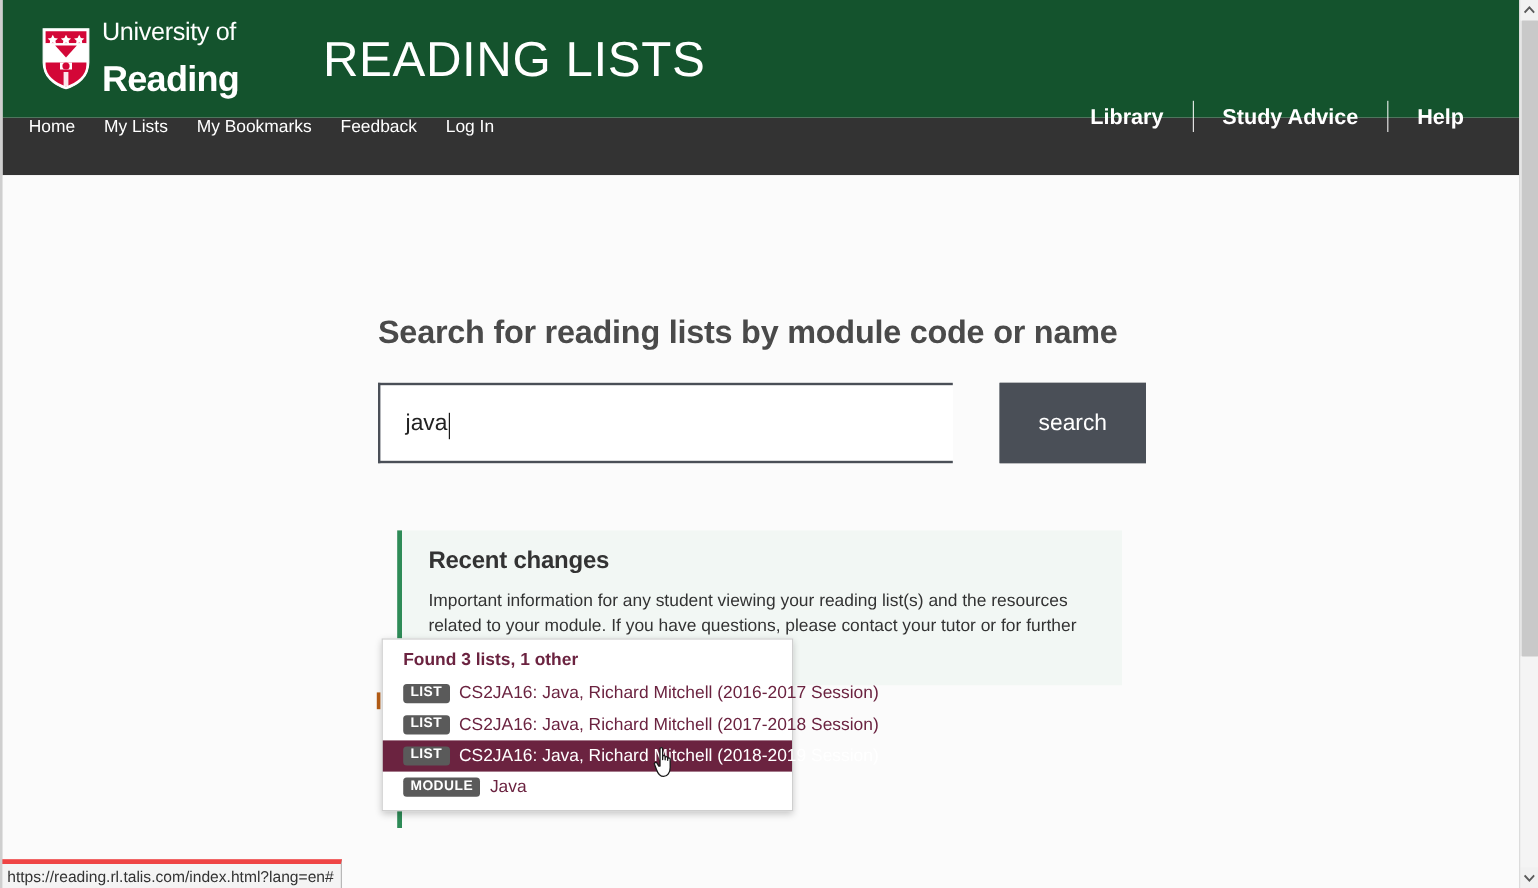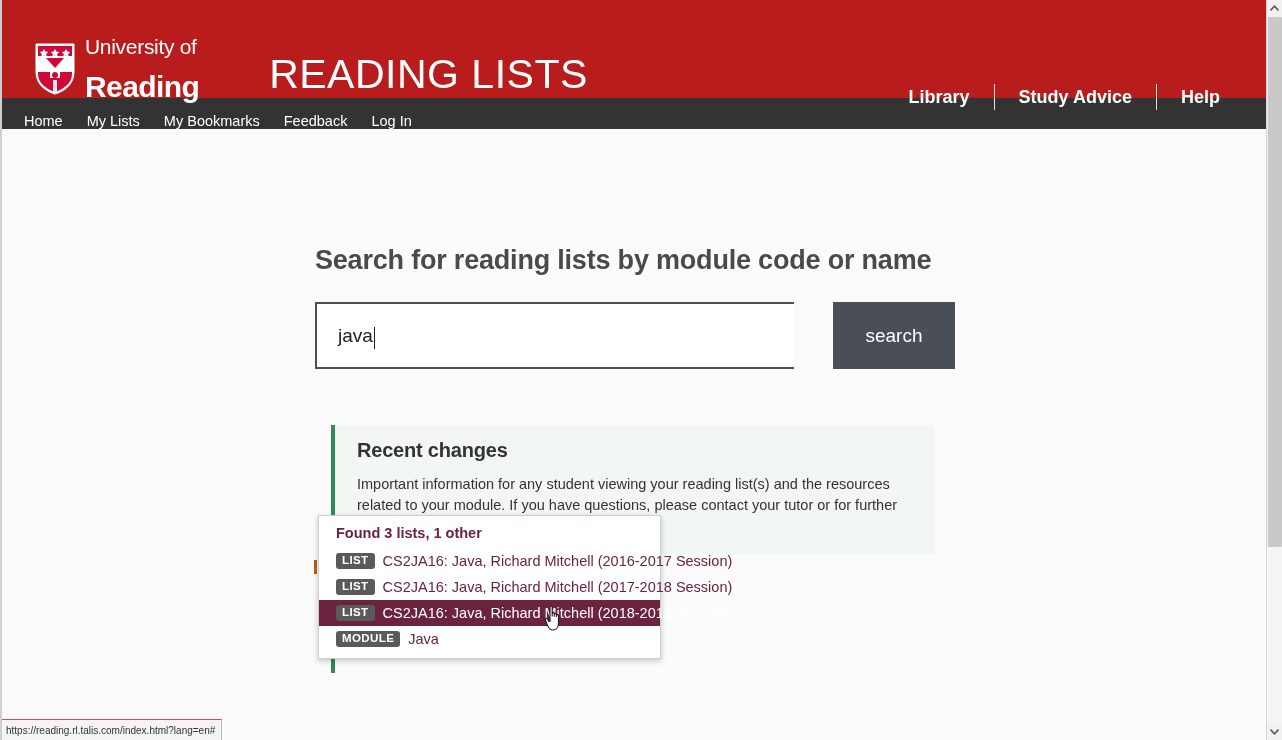--- a/index.html
+++ b/index.html
@@ -32,23 +32,23 @@
     background: #fbfbfb;
     overflow: hidden;
     border-left: 2px solid #cfcfcf;
     box-sizing: border-box;
   }
 
   
   .masthead {
     position: relative;
     height: 98px;
-    background: #b91c1c;
-    display: flex;
-    align-items: flex-end;
+    background: #14532d;
+    display: flex;
+    align-items: center;
   }
   .logo-wrap {
     display: flex;
     align-items: center;
     margin-left: 32px;
     height: 58px;
   }
   .crest {
     width: 42px;
     height: 54px;
@@ -101,24 +101,24 @@
   }
   .mh-sep {
     width: 1px;
     height: 26px;
     background: #ffffff;
     opacity: 0.85;
   }
 
   
   .navbar {
-    height: 31px;
+    height: 48px;
     background: #333333;
     display: flex;
-    align-items: flex-end;
+    align-items: flex-start;
     padding-left: 10px;
   }
   .navbar a {
     color: #ffffff;
     text-decoration: none;
     font-size: 14.5px;
     padding: 0 12px;
     white-space: nowrap;
   }
 
@@ -296,26 +296,26 @@
     pointer-events: none;
   }
 
   
   .statusbar {
     position: absolute;
     left: 0;
     bottom: 0;
     height: 20px;
     background: #f4f4f4;
-    border-top: 1px solid #ef4444;
+    border-top: 4px solid #ef4444;
     border-right: 1px solid #b8b8b8;
     display: flex;
     align-items: center;
     padding: 0 6px;
-    font-size: 10px;
+    font-size: 13px;
     color: #333333;
     font-family: "Liberation Sans", sans-serif;
     white-space: nowrap;
     z-index: 80;
   }
 
   
   .scrollbar {
     position: absolute;
     right: 0; top: 0;

